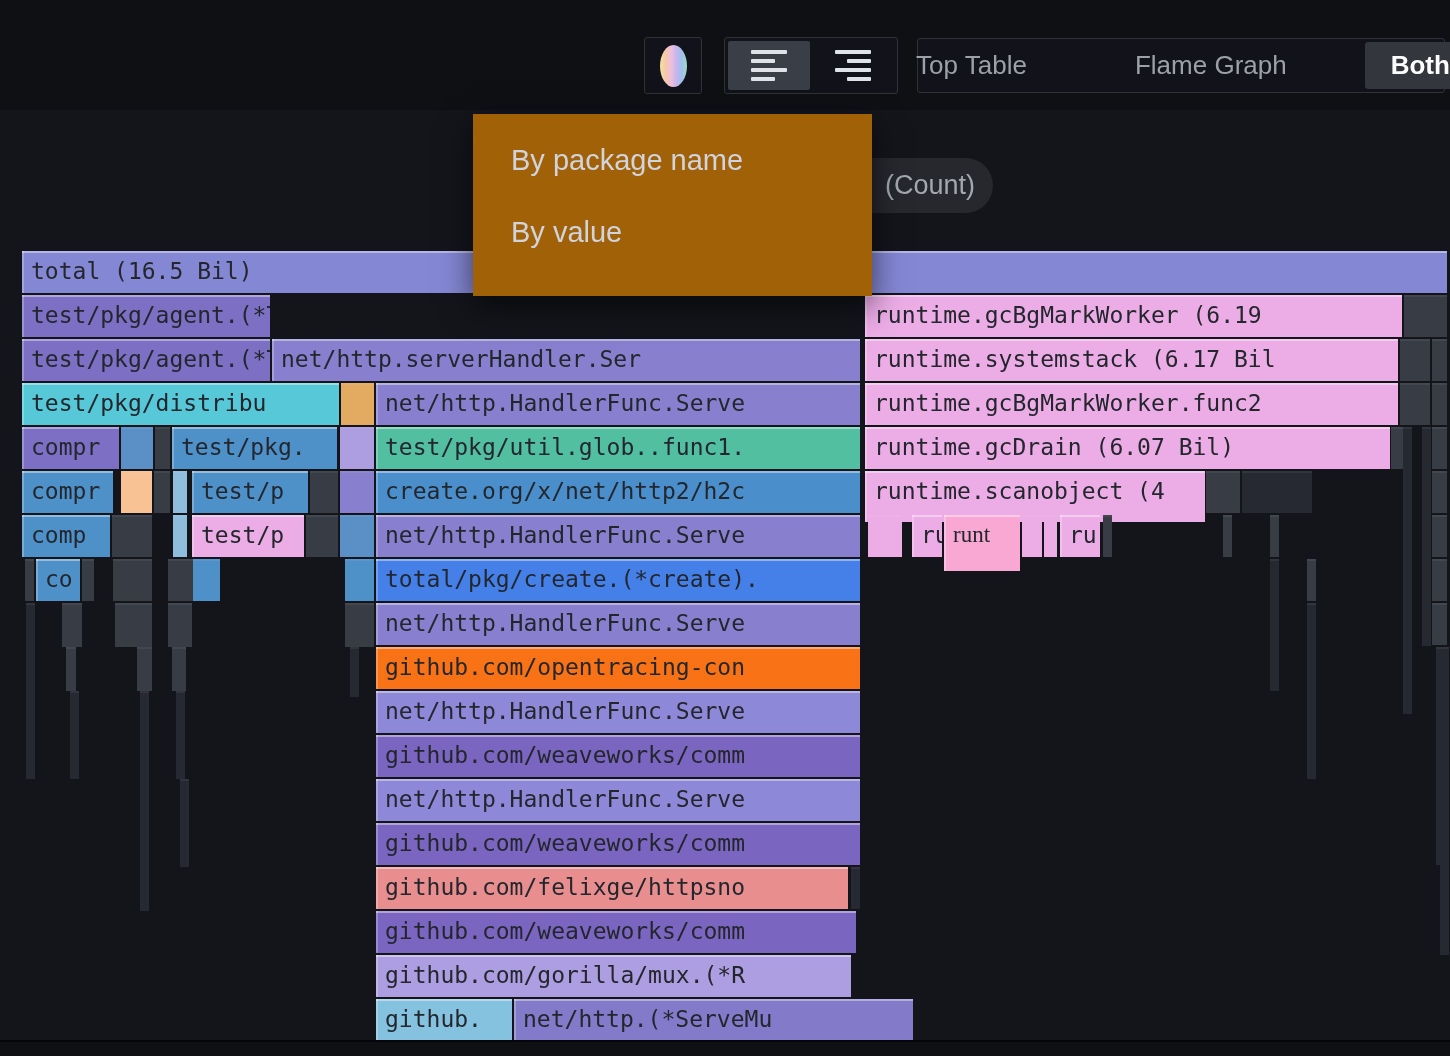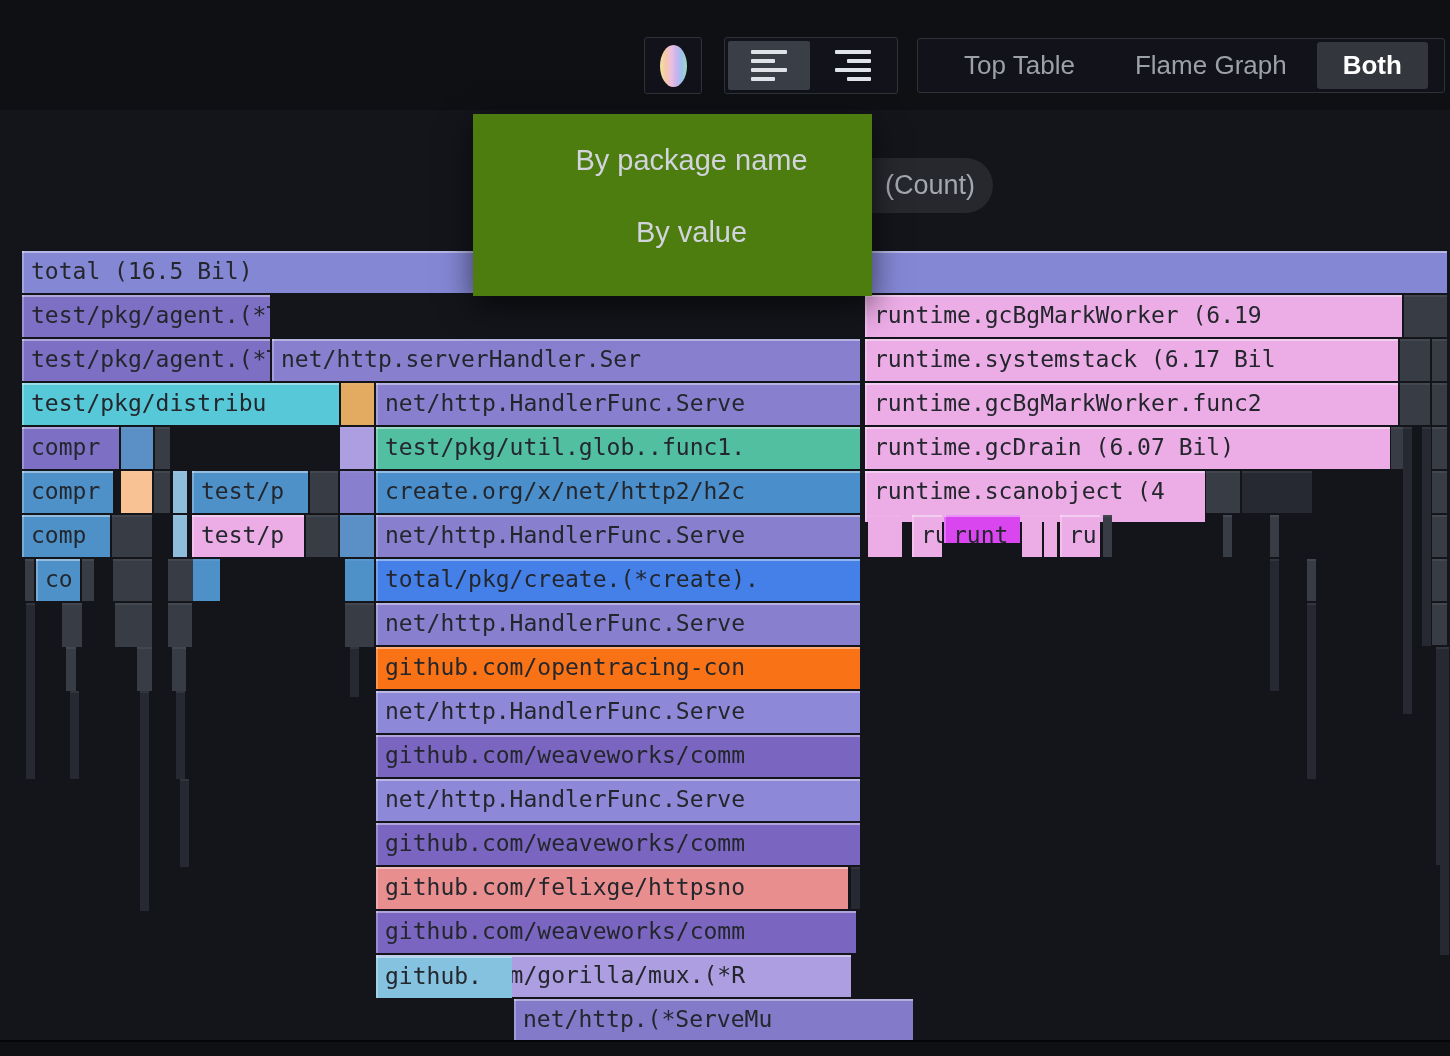--- a/index.html
+++ b/index.html
@@ -1,21 +1,21 @@
 <!DOCTYPE html>
 <html><head>
 <meta charset="utf-8">
 <style>
   html,body{margin:0;padding:0;background:#0e0f13;}
   #screen{position:relative;width:1450px;height:1056px;overflow:hidden;
           background:#14151b;font-family:"Liberation Sans",sans-serif;}
   #topband{position:absolute;left:0;top:0;width:1450px;height:110px;background:#0f1014;}
   
   .btn-box{position:absolute;border:1px solid #2f3239;border-radius:3px;background:#12131a;
-           display:flex;align-items:center;justify-content:center;box-sizing:border-box;}
+           display:flex;align-items:center;justify-content:center;box-sizing:border-box;gap:48px;}
   #scheme-btn{left:644px;top:37px;width:58px;height:57px;}
   .rainbow{width:27px;height:42px;border-radius:50%;
     background:linear-gradient(90deg,#f2e3a0,#f5c9a8,#eec0dc,#c9b4ec,#9fc0ee,#9edbc0);}
   #align-group{left:724px;top:37px;width:174px;height:57px;display:flex;padding:3px;gap:2px;}
   .align-btn{flex:1;height:100%;border-radius:2px;display:flex;align-items:center;justify-content:center;}
   .align-btn.sel{background:#3a3e47;}
   .lines{display:flex;flex-direction:column;gap:5px;width:36px;}
   .lines i{display:block;height:4px;border-radius:1px;background:#dfe2e8;}
   .lines.left i:nth-child(even){width:24px;}
   .lines.left i:nth-child(odd){width:36px;}
@@ -25,22 +25,22 @@
   #view-switch{left:917px;top:38px;width:528px;height:55px;display:flex;align-items:center;
                padding:3px;box-sizing:border-box;}
   .view-opt{padding:0 30px;height:47px;line-height:47px;font-size:26px;color:#9ca0a7;
             border-radius:3px;white-space:nowrap;}
   .view-opt.sel{background:#33363d;color:#ffffff;font-weight:bold;padding:0 26px;}
   
   #count-pill{position:absolute;left:790px;top:158px;width:203px;height:55px;border-radius:28px;
       background:#26282e;z-index:5;display:flex;align-items:center;justify-content:flex-end;
       padding-right:18px;box-sizing:border-box;font-size:27px;color:#a3a7ae;}
   
-  #menu{position:absolute;left:473px;top:114px;width:399px;height:182px;background:#4d7c0f;
-        z-index:20;box-shadow:0 10px 30px rgba(0,0,0,.6);padding-top:10px;box-sizing:border-box;text-align:center;}
+  #menu{position:absolute;left:473px;top:114px;width:399px;height:182px;background:#a16207;
+        z-index:20;box-shadow:0 10px 30px rgba(0,0,0,.6);padding-top:10px;box-sizing:border-box;}
   .menu-item{height:72px;line-height:72px;padding-left:38px;font-size:29px;color:#d1d4dc;}
   
   #fg{position:absolute;left:0;top:0;width:1450px;height:1040px;margin-top:9px;}
   .bar{position:absolute;box-sizing:border-box;overflow:hidden;white-space:nowrap;
        font:23px/40px "DejaVu Sans Mono",monospace;color:#23262c;padding-left:9px;
        box-shadow:inset 0 2px 0 rgba(255,255,255,.40),inset 2px 0 0 rgba(255,255,255,.25);}
   .bar.un{box-shadow:inset 0 2px 0 rgba(255,255,255,.06);}
   #footer-line{position:absolute;left:0;top:1040px;width:1450px;height:2px;background:#05060a;}
   #footer{position:absolute;left:0;top:1042px;width:1450px;height:14px;background:#0f1014;}
 </style>
@@ -62,20 +62,21 @@
       <div class="bar un" style="left: 1432px; top: 330px; width: 15px; height: 42px; background: rgb(56, 60, 69);"></div>
       <div class="bar" style="left: 22px; top: 374px; width: 317px; height: 42px; background: rgb(86, 200, 216);">test/pkg/distribu</div>
       <div class="bar un" style="left: 341px; top: 374px; width: 33px; height: 42px; background: rgb(226, 171, 97);"></div>
       <div class="bar" style="left: 376px; top: 374px; width: 484px; height: 42px; background: rgb(136, 128, 206);">net/http.HandlerFunc.Serve</div>
       <div class="bar" style="left: 865px; top: 374px; width: 533px; height: 42px; background: rgb(236, 172, 230);">runtime.gcBgMarkWorker.func2</div>
       <div class="bar un" style="left: 1400px; top: 374px; width: 30px; height: 42px; background: rgb(56, 60, 69);"></div>
       <div class="bar un" style="left: 1432px; top: 374px; width: 15px; height: 42px; background: rgb(56, 60, 69);"></div>
       <div class="bar" style="left: 22px; top: 418px; width: 97px; height: 42px; background: rgb(124, 111, 196);">compr</div>
       <div class="bar un" style="left: 121px; top: 418px; width: 32px; height: 42px; background: rgb(91, 144, 198);"></div>
       <div class="bar un" style="left: 155px; top: 418px; width: 15px; height: 42px; background: rgb(56, 60, 69);"></div>
+      <div class="bar" style="left: 172px; top: 418px; width: 165px; height: 42px; background: rgb(78, 144, 200);">test/pkg.</div>
       <div class="bar un" style="left: 340px; top: 418px; width: 34px; height: 42px; background: rgb(172, 158, 224);"></div>
       <div class="bar" style="left: 376px; top: 418px; width: 484px; height: 42px; background: rgb(82, 191, 161);">test/pkg/util.glob..func1.</div>
       <div class="bar" style="left: 865px; top: 418px; width: 525px; height: 42px; background: rgb(236, 172, 230);">runtime.gcDrain (6.07 Bil)</div>
       <div class="bar un" style="left: 1391px; top: 418px; width: 12px; height: 42px; background: rgb(56, 60, 69);"></div>
       <div class="bar un" style="left: 1432px; top: 418px; width: 15px; height: 42px; background: rgb(56, 60, 69);"></div>
       <div class="bar" style="left: 22px; top: 462px; width: 91px; height: 42px; background: rgb(78, 144, 200);">compr</div>
       <div class="bar un" style="left: 121px; top: 462px; width: 31px; height: 42px; background: rgb(248, 194, 148);"></div>
       <div class="bar un" style="left: 154px; top: 462px; width: 16px; height: 42px; background: rgb(56, 60, 69);"></div>
       <div class="bar un" style="left: 173px; top: 462px; width: 14px; height: 42px; background: rgb(143, 190, 220);"></div>
       <div class="bar" style="left: 192px; top: 462px; width: 116px; height: 42px; background: rgb(78, 144, 200);">test/p</div>
@@ -88,21 +89,21 @@
       <div class="bar un" style="left: 1432px; top: 462px; width: 15px; height: 42px; background: rgb(56, 60, 69);"></div>
       <div class="bar" style="left: 22px; top: 506px; width: 88px; height: 42px; background: rgb(78, 144, 200);">comp</div>
       <div class="bar un" style="left: 112px; top: 506px; width: 40px; height: 42px; background: rgb(56, 60, 69);"></div>
       <div class="bar un" style="left: 173px; top: 506px; width: 14px; height: 42px; background: rgb(143, 190, 220);"></div>
       <div class="bar" style="left: 192px; top: 506px; width: 112px; height: 42px; background: rgb(236, 172, 230);">test/p</div>
       <div class="bar un" style="left: 306px; top: 506px; width: 32px; height: 42px; background: rgb(56, 60, 69);"></div>
       <div class="bar un" style="left: 340px; top: 506px; width: 34px; height: 42px; background: rgb(91, 144, 198);"></div>
       <div class="bar" style="left: 376px; top: 506px; width: 484px; height: 42px; background: rgb(136, 128, 206);">net/http.HandlerFunc.Serve</div>
       <div class="bar un" style="left: 868px; top: 506px; width: 34px; height: 42px; background: rgb(236, 172, 230);"></div>
       <div class="bar" style="left: 912px; top: 506px; width: 30px; height: 42px; background: rgb(236, 172, 230);">ru</div>
-      <div class="bar" style="left: 944px; top: 506px; width: 76px; height: 28px; background: #d946ef;">runt</div>
+      <div class="bar" style="left: 944px; top: 506px; width: 76px; height: 56px; background: #f9a8d4; font-family: Liberation Serif, serif;">runt</div>
       <div class="bar un" style="left: 1022px; top: 506px; width: 20px; height: 42px; background: rgb(236, 172, 230);"></div>
       <div class="bar un" style="left: 1044px; top: 506px; width: 13px; height: 42px; background: rgb(236, 172, 230);"></div>
       <div class="bar" style="left: 1060px; top: 506px; width: 40px; height: 42px; background: rgb(236, 172, 230);">ru</div>
       <div class="bar un" style="left: 1103px; top: 506px; width: 6px; height: 42px; background: rgb(56, 60, 69);"></div>
       <div class="bar un" style="left: 1223px; top: 506px; width: 6px; height: 42px; background: rgb(56, 60, 69);"></div>
       <div class="bar un" style="left: 1270px; top: 506px; width: 4px; height: 42px; background: rgb(56, 60, 69);"></div>
       <div class="bar un" style="left: 1432px; top: 506px; width: 15px; height: 42px; background: rgb(56, 60, 69);"></div>
       <div class="bar un" style="left: 25px; top: 550px; width: 9px; height: 42px; background: rgb(56, 60, 69);"></div>
       <div class="bar" style="left: 36px; top: 550px; width: 44px; height: 42px; background: rgb(78, 144, 200);">co</div>
       <div class="bar un" style="left: 82px; top: 550px; width: 12px; height: 42px; background: rgb(56, 60, 69);"></div>
@@ -117,21 +118,21 @@
       <div class="bar un" style="left: 1432px; top: 594px; width: 15px; height: 42px; background: rgb(56, 60, 69);"></div>
       <div class="bar" style="left: 376px; top: 638px; width: 484px; height: 42px; background: #f97316;">github.com/opentracing-con</div>
       <div class="bar" style="left: 376px; top: 682px; width: 484px; height: 42px; background: rgb(141, 136, 216);">net/http.HandlerFunc.Serve</div>
       <div class="bar" style="left: 376px; top: 726px; width: 484px; height: 42px; background: rgb(122, 102, 192);">github.com/weaveworks/comm</div>
       <div class="bar" style="left: 376px; top: 770px; width: 484px; height: 42px; background: rgb(141, 136, 216);">net/http.HandlerFunc.Serve</div>
       <div class="bar" style="left: 376px; top: 814px; width: 484px; height: 42px; background: rgb(122, 102, 192);">github.com/weaveworks/comm</div>
       <div class="bar" style="left: 376px; top: 858px; width: 472px; height: 42px; background: rgb(232, 142, 142);">github.com/felixge/httpsno</div>
       <div class="bar un" style="left: 851px; top: 858px; width: 9px; height: 42px; background: rgb(38, 41, 50);"></div>
       <div class="bar" style="left: 376px; top: 902px; width: 480px; height: 42px; background: rgb(122, 102, 192);">github.com/weaveworks/comm</div>
       <div class="bar" style="left: 376px; top: 946px; width: 475px; height: 42px; background: rgb(172, 158, 224);">github.com/gorilla/mux.(*R</div>
-      <div class="bar" style="left: 376px; top: 947px; width: 136px; height: 42px; background: rgb(133, 194, 223);">github.</div>
+      <div class="bar" style="left: 376px; top: 990px; width: 136px; height: 42px; background: rgb(133, 194, 223);">github.</div>
       <div class="bar" style="left: 514px; top: 990px; width: 399px; height: 42px; background: rgb(131, 122, 201);">net/http.(*ServeMu</div>
       <div class="bar un" style="left: 26px; top: 594px; width: 3px; height: 176px; background: rgb(38, 41, 50);"></div>
       <div class="bar un" style="left: 62px; top: 594px; width: 20px; height: 44px; background: rgb(56, 60, 69);"></div>
       <div class="bar un" style="left: 66px; top: 638px; width: 10px; height: 44px; background: rgb(56, 60, 69);"></div>
       <div class="bar un" style="left: 70px; top: 682px; width: 3px; height: 88px; background: rgb(38, 41, 50);"></div>
       <div class="bar un" style="left: 115px; top: 594px; width: 37px; height: 44px; background: rgb(56, 60, 69);"></div>
       <div class="bar un" style="left: 137px; top: 638px; width: 15px; height: 44px; background: rgb(56, 60, 69);"></div>
       <div class="bar un" style="left: 140px; top: 682px; width: 4px; height: 220px; background: rgb(38, 41, 50);"></div>
       <div class="bar un" style="left: 168px; top: 594px; width: 24px; height: 44px; background: rgb(56, 60, 69);"></div>
       <div class="bar un" style="left: 172px; top: 638px; width: 14px; height: 44px; background: rgb(56, 60, 69);"></div>

